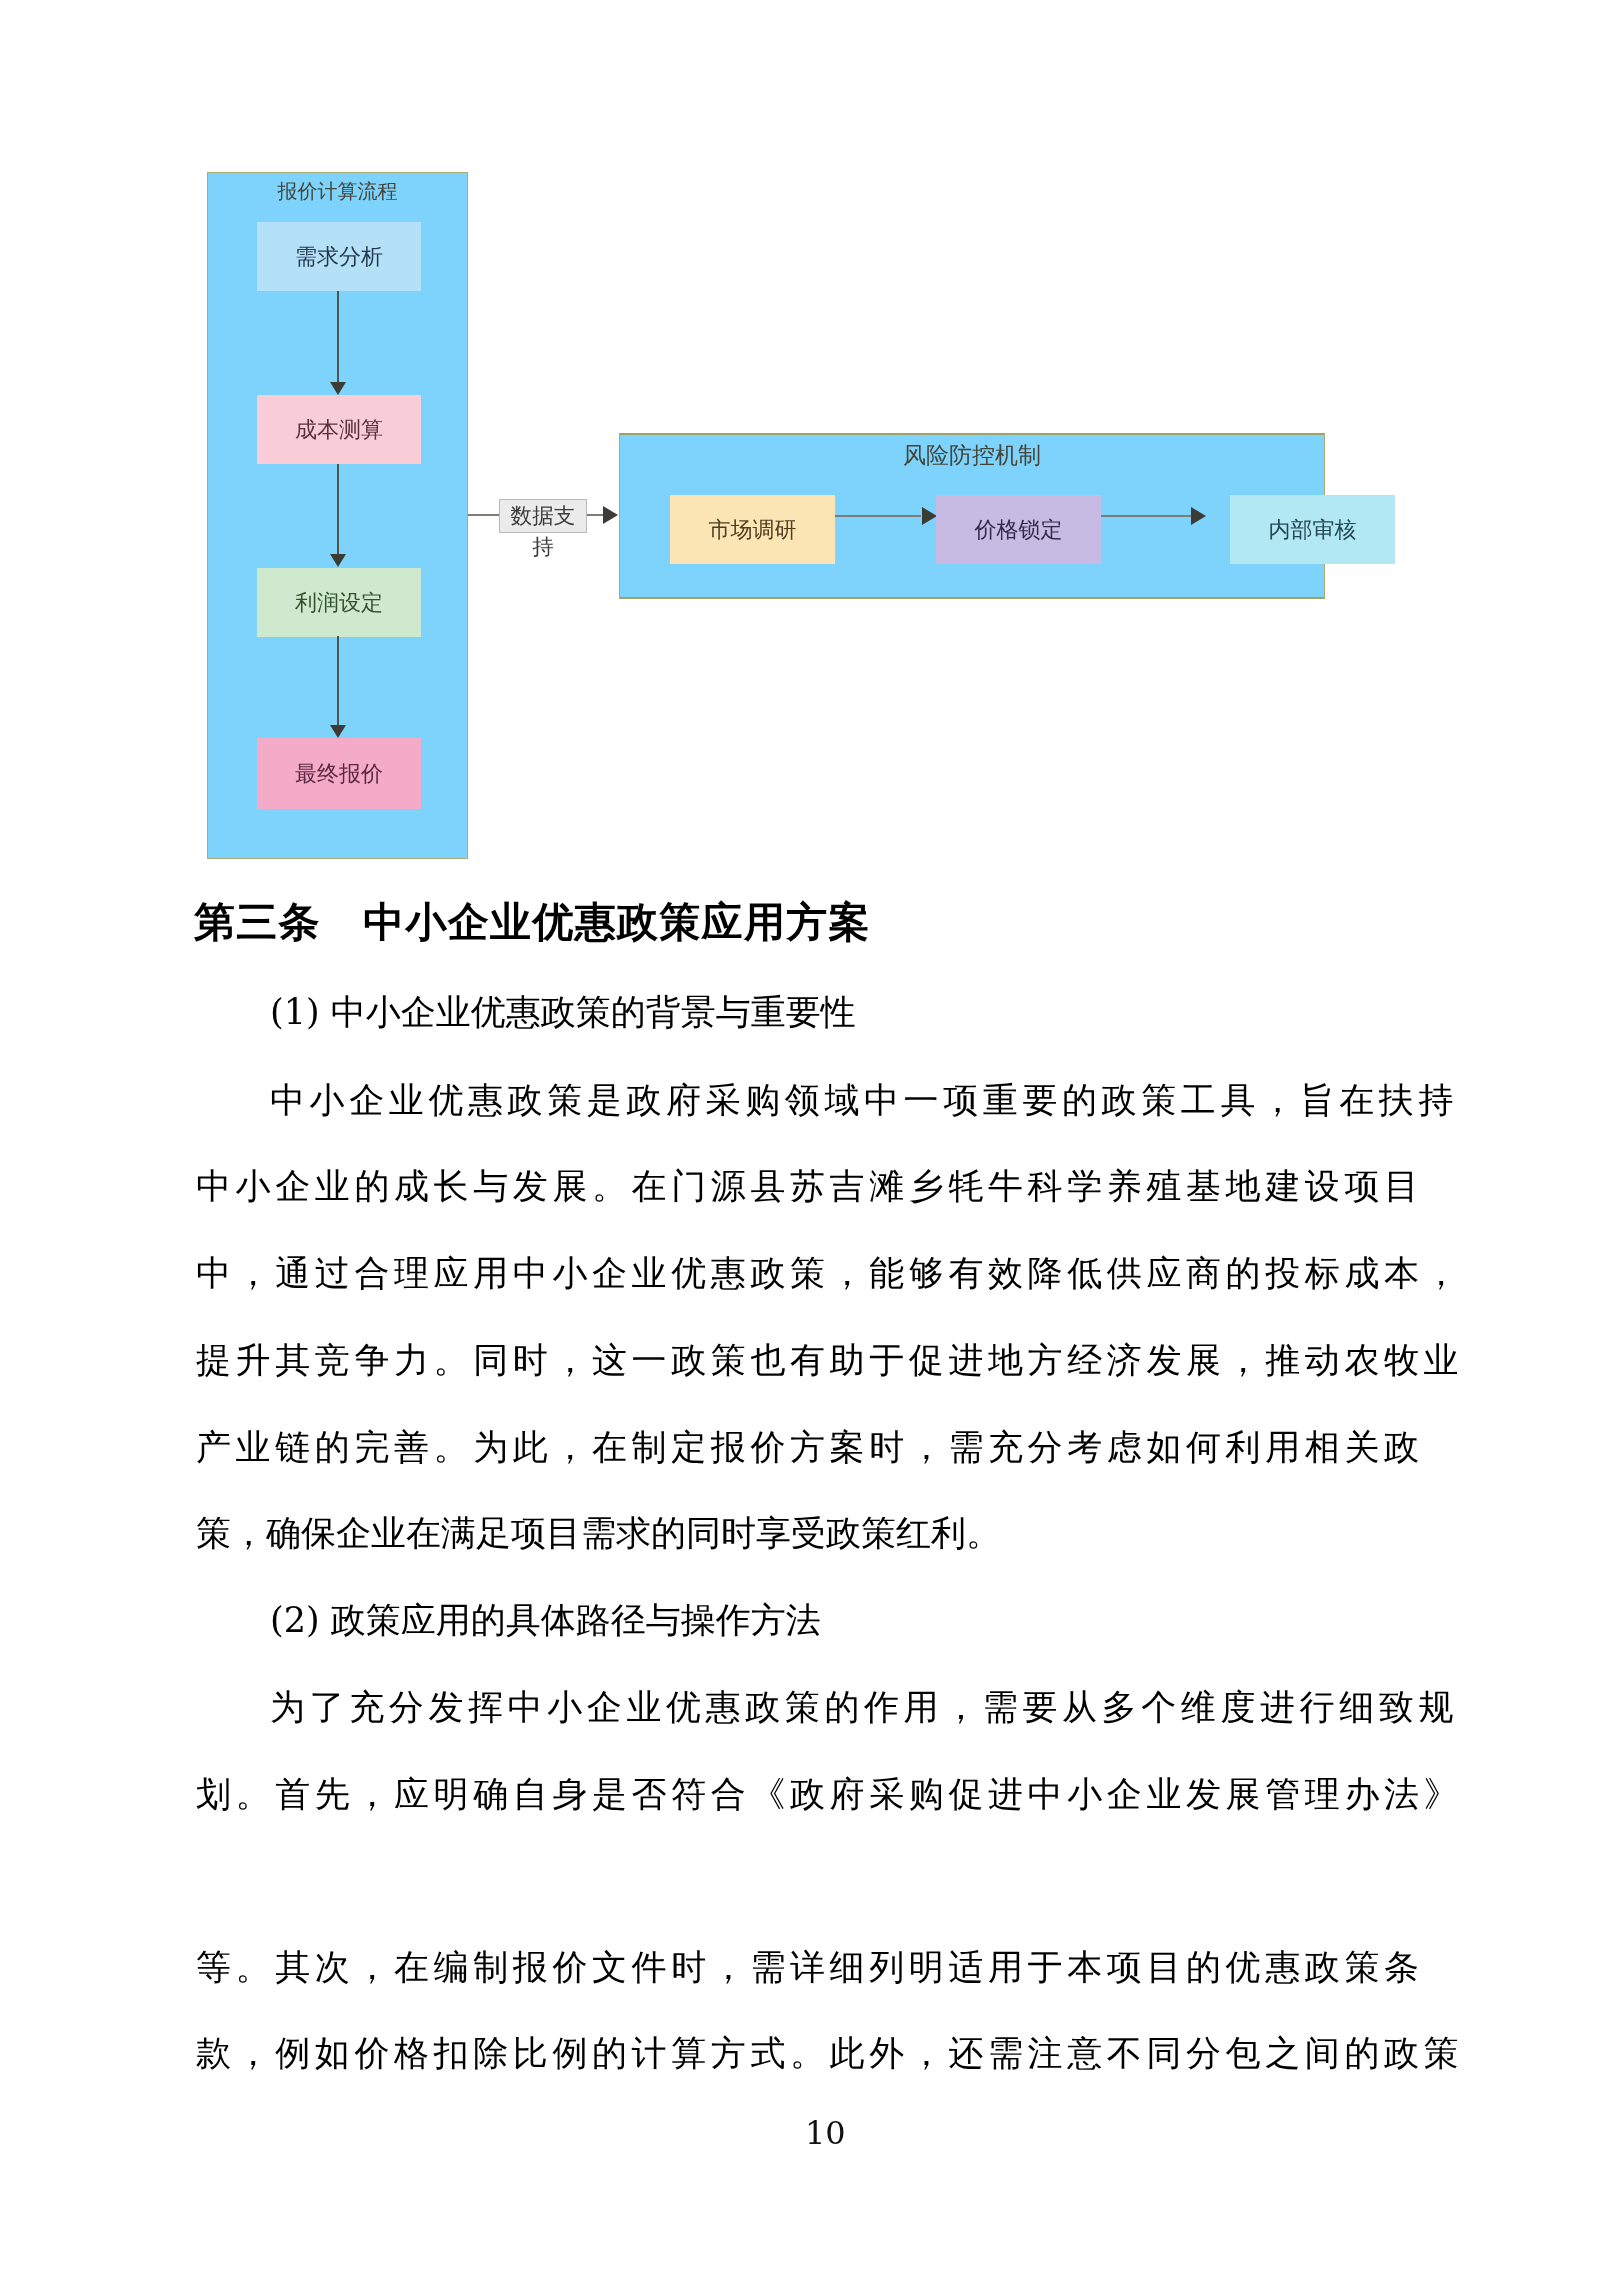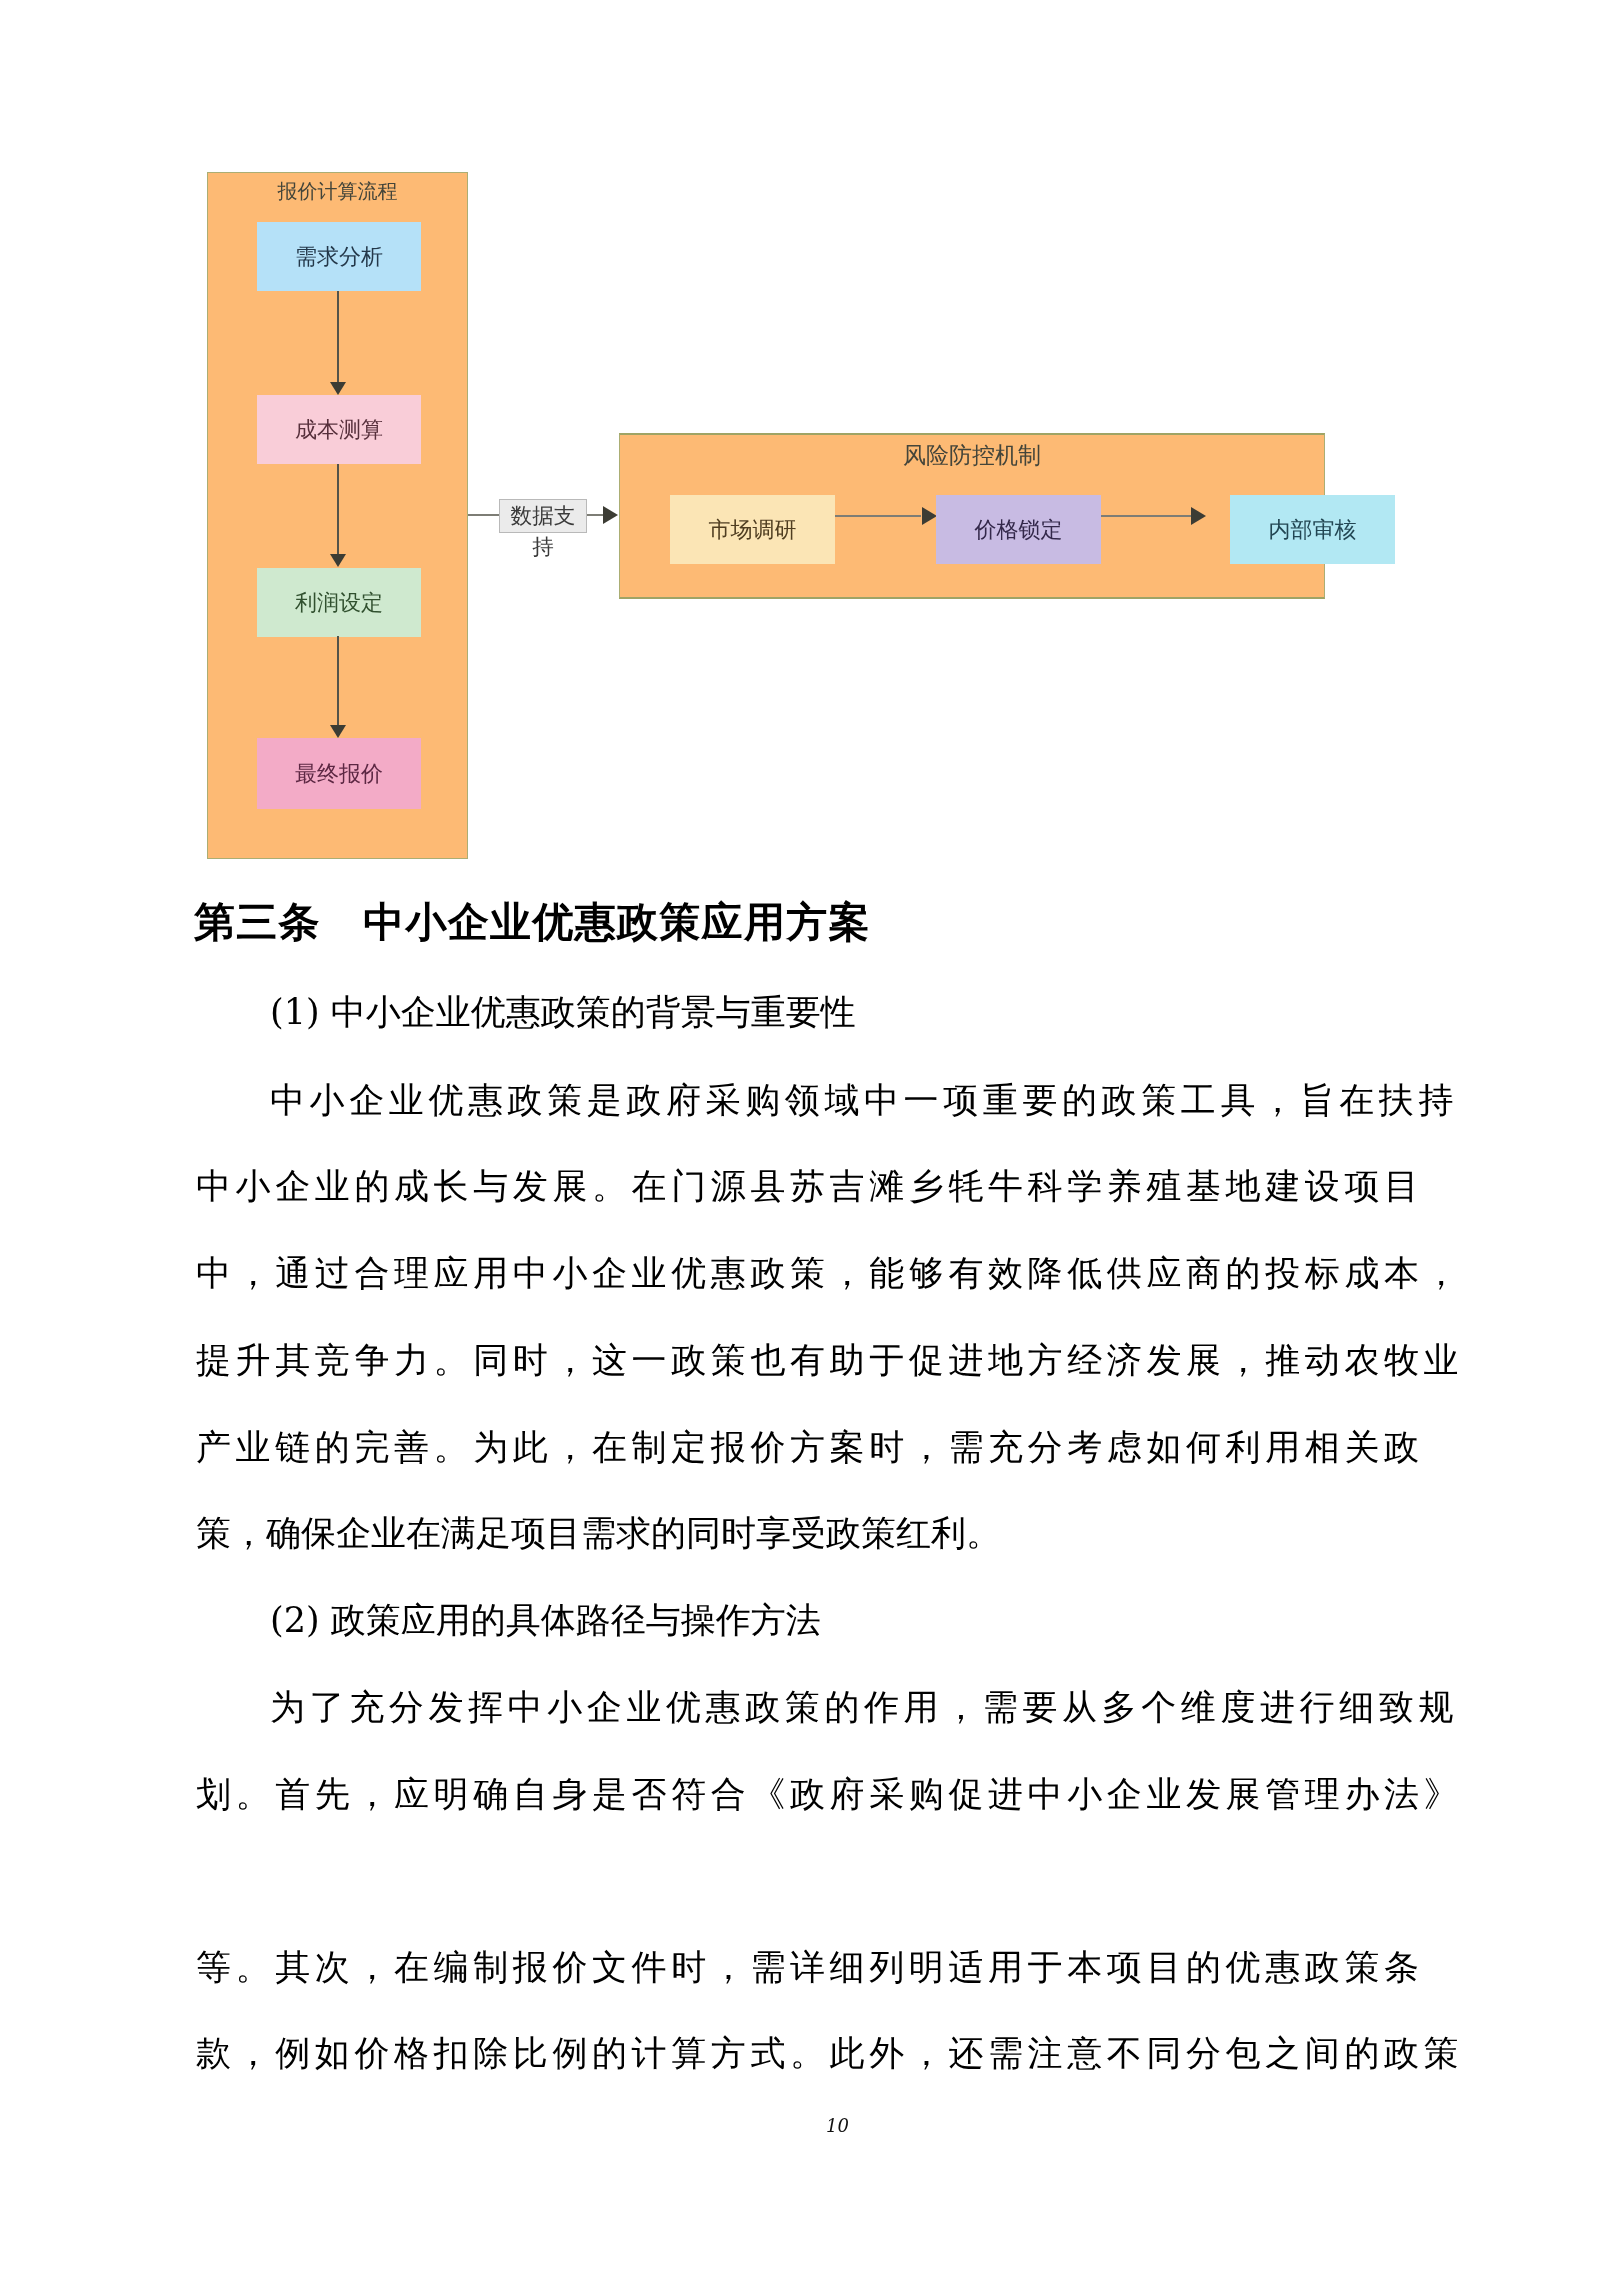--- a/index.html
+++ b/index.html
@@ -6,21 +6,21 @@
   .page{
     position:relative;
     width:1623px;height:2295px;
     background:#ffffff;
     font-family:"DejaVu Serif","Liberation Serif",serif;
     overflow:hidden;
   }
   
   .flow{
     position:absolute;
-    background:#fdba74;
+    background:#7dd3fc;
     border:1.3px solid #abae74;
     box-sizing:border-box;
   }
   .flow-left{left:207px;top:172px;width:261px;height:687px;}
   .flow-right{
     left:619px;top:433px;width:706px;height:166px;
     border-top:2.6px solid #9fa465;border-bottom:2.6px solid #9fa465;
   }
   .flow-title{
     position:absolute;left:0;right:0;top:5.2px;
@@ -101,21 +101,21 @@
   .t5{top:1430px;}
   .t6{top:1516px;}
   .t7{top:1603px;}
   .t8{top:1690px;}
   .t9{top:1777px;}
   .t10{top:1863px;}
   .t11{top:1950px;}
   .t12{top:2036px;}
   .page-num{
     position:absolute;left:805px;top:2117px;width:65px;
-    text-align:center;font-size:18px;color:#111;line-height:1;font-style:italic;
+    text-align:left;font-size:32px;color:#111;line-height:1;
   }
 </style>
 </head>
 <body>
 
 <div class="page">
 
   <div class="flow flow-left">
     <div class="flow-title">报价计算流程</div>
 

